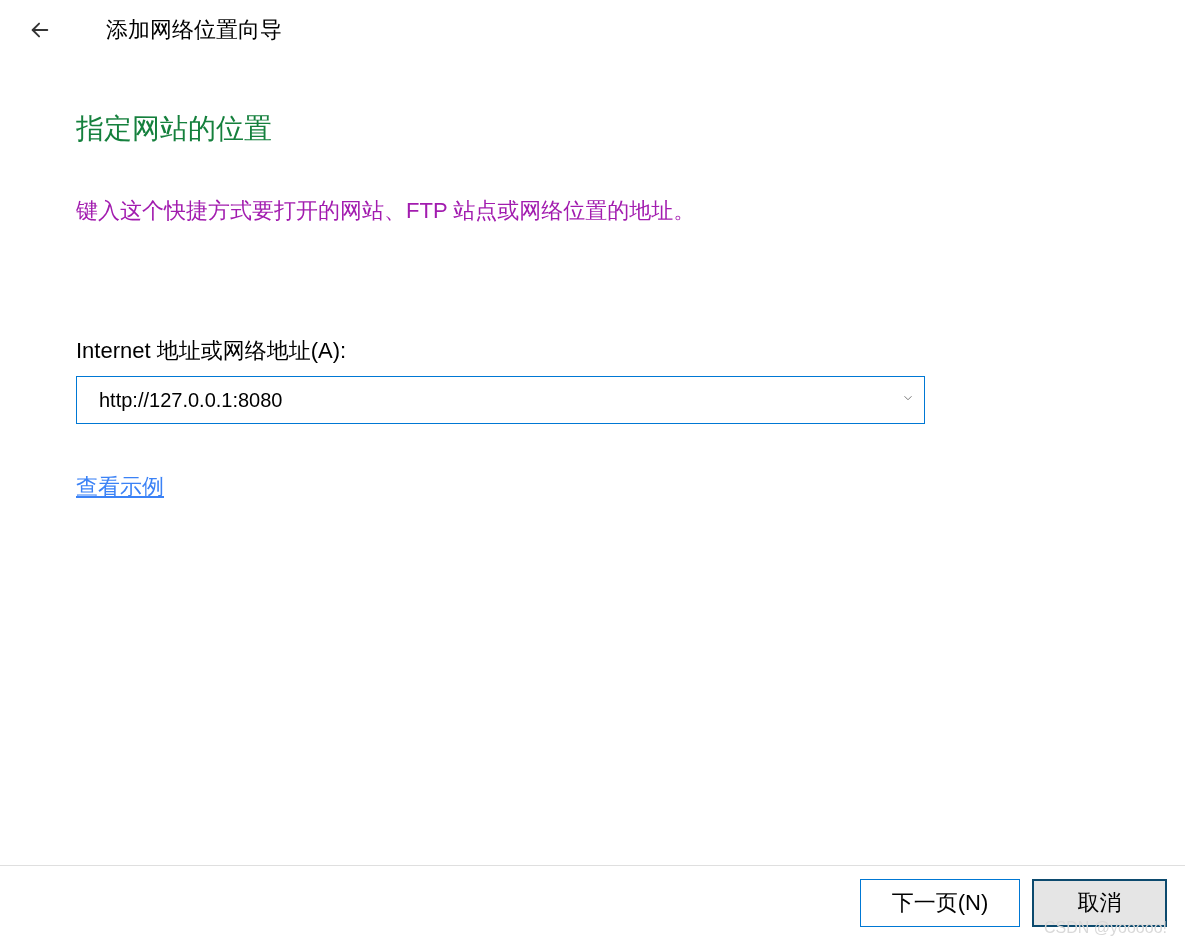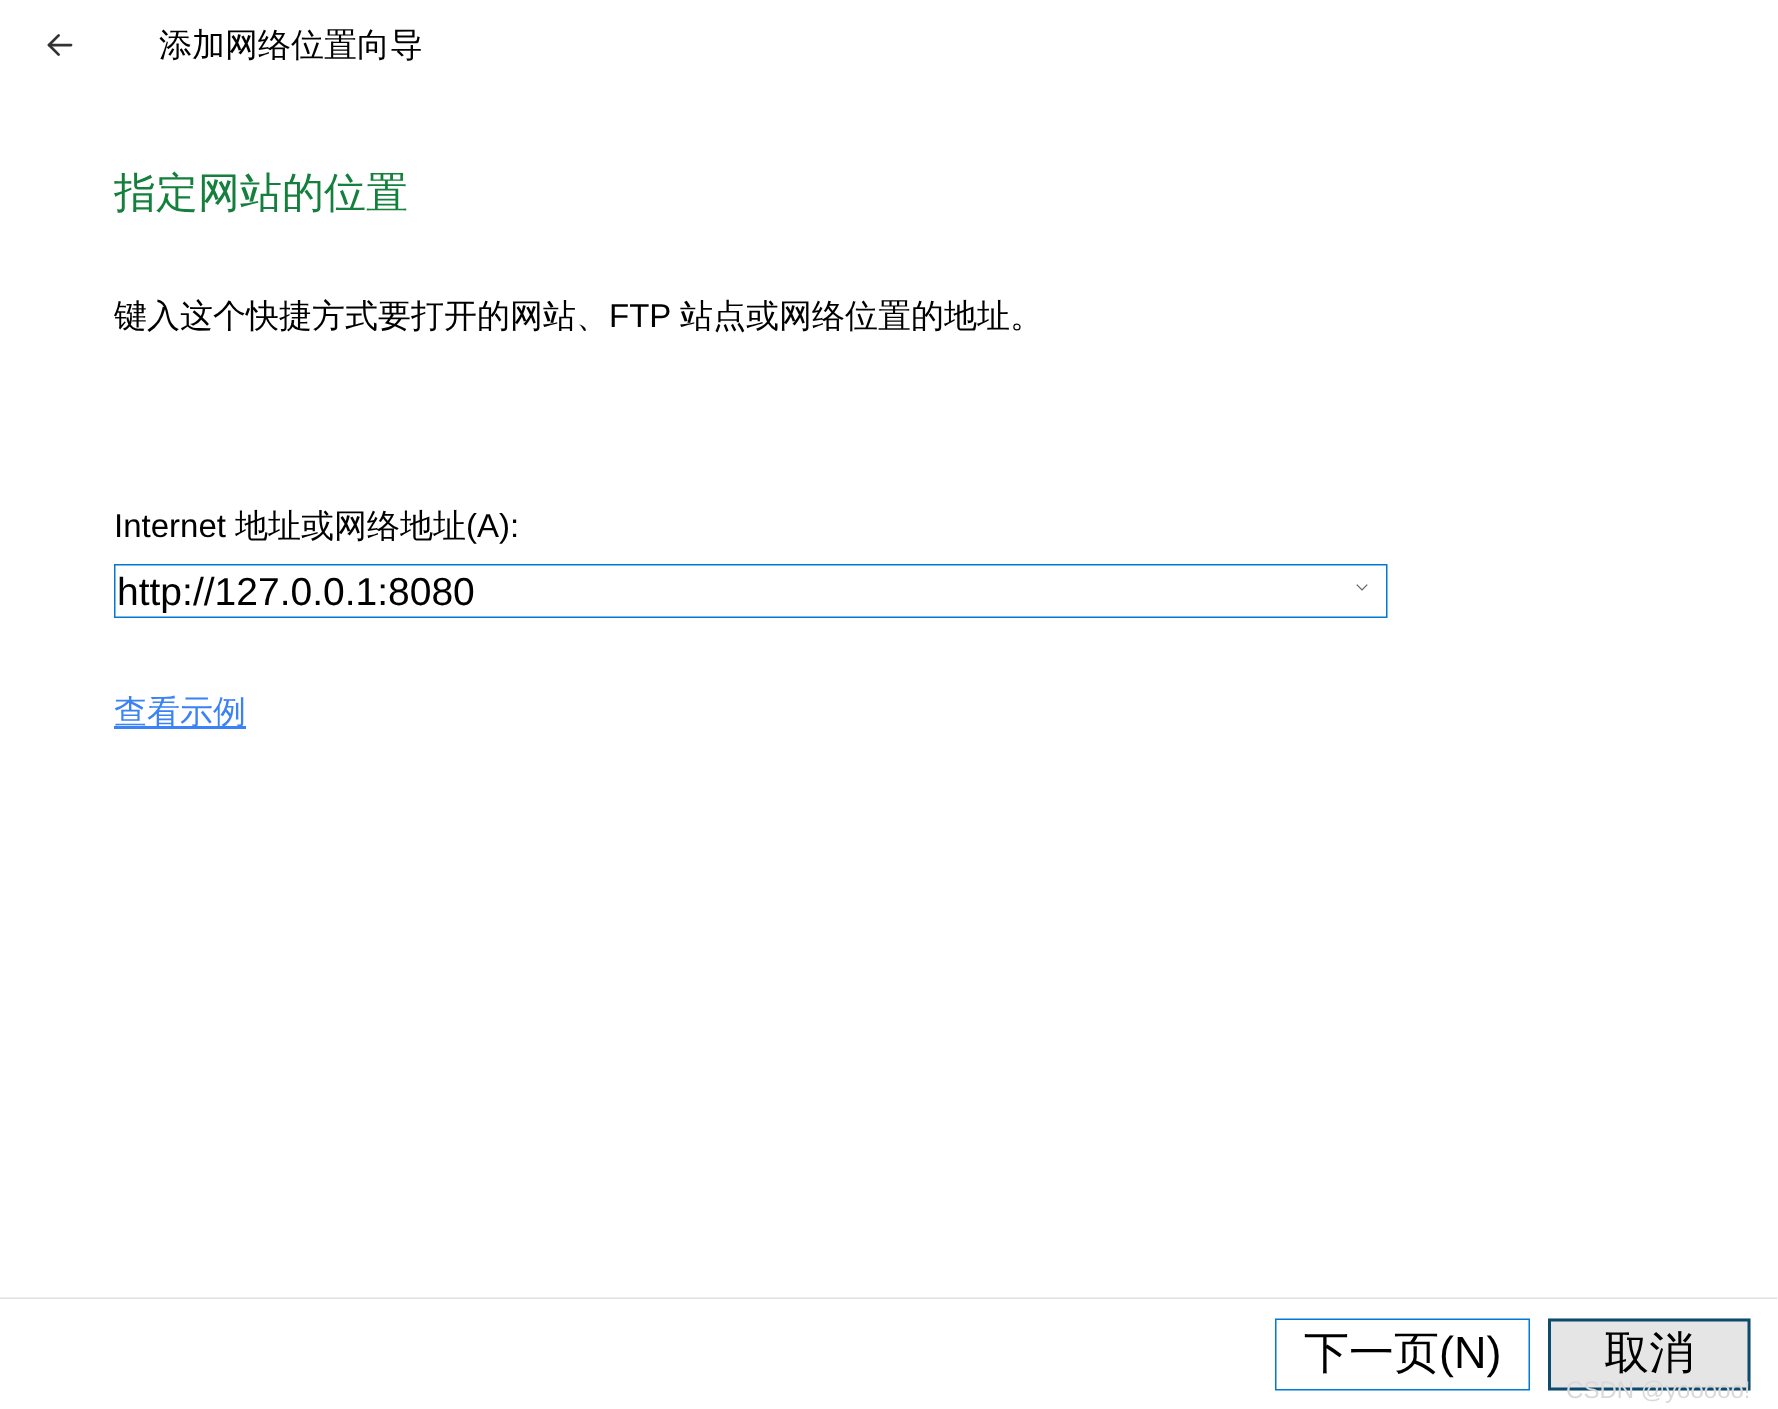--- a/index.html
+++ b/index.html
@@ -45,21 +45,21 @@
       padding: 50px 76px 0 76px;
     }
     .page-heading {
       font-size: 28px;
       color: #15803d;
       font-weight: 400;
       margin-bottom: 48px;
     }
     .instruction-text {
       font-size: 22px;
-      color: #000000;
+      color: #a21caf;
       font-weight: 400;
       margin-bottom: 110px;
     }
     .field-label {
       font-size: 22px;
       color: #000000;
       font-weight: 400;
       margin-bottom: 10px;
     }
     .input-row {
@@ -67,26 +67,26 @@
       align-items: center;
       gap: 16px;
       margin-bottom: 48px;
     }
     .combo-wrapper {
       position: relative;
       flex: 0 0 849px;
     }
     .address-input {
       width: 100%;
-      height: 36px;
+      height: 48px;
       border: 1px solid #0078d4;
       outline: none;
-      font-size: 26px;
+      font-size: 20px;
       font-family: "Segoe UI", "Microsoft YaHei", sans-serif;
-      padding: 4px 36px 4px 1px;
+      padding: 4px 36px 4px 22px;
       color: #000000;
       background: #ffffff;
     }
     .combo-chevron {
       position: absolute;
       right: 10px;
       top: 50%;
       transform: translateY(-50%);
       pointer-events: none;
     }
@@ -120,21 +120,21 @@
       background: #ffffff;
       display: flex;
       align-items: center;
       justify-content: flex-end;
       padding: 0 18px;
       gap: 12px;
     }
     .footer-button {
       height: 48px;
       min-width: 160px;
-      font-size: 30px;
+      font-size: 22px;
       font-family: "Microsoft YaHei", "Segoe UI", sans-serif;
       color: #000000;
       cursor: pointer;
       padding: 0 18px;
     }
     .next-btn {
       border: 1px solid #0078d4;
       background: #ffffff;
     }
     .cancel-btn {

